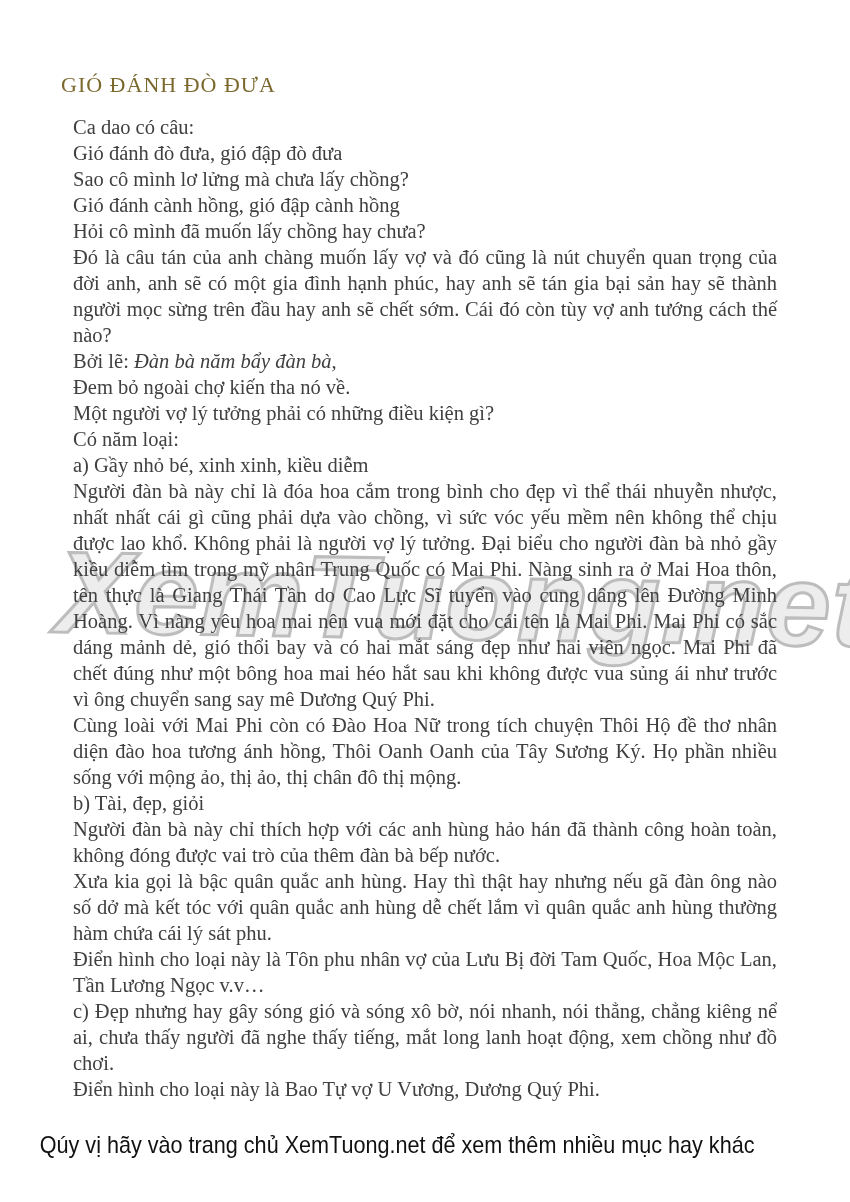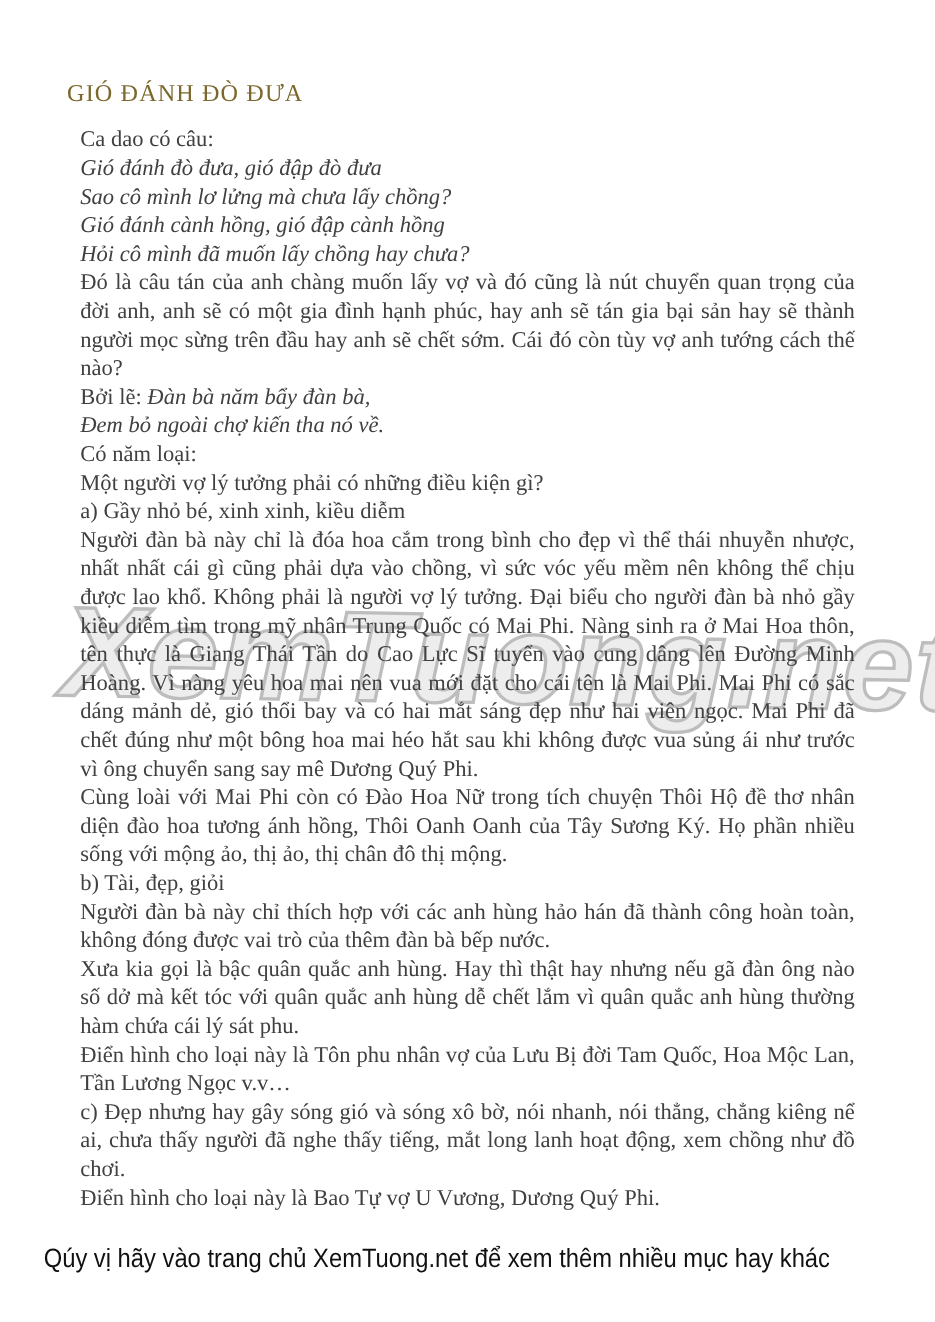--- a/index.html
+++ b/index.html
@@ -44,21 +44,21 @@
     position: absolute;
     left: 73px; top: 114px;
     width: 704px;
     z-index: 1;
     font-size: 20.5px;
     line-height: 26px;
     color: #404040;
     text-align: justify;
   }
   .content p { margin: 0; padding: 0; }
-  .content p.italic { font-style: italic; }
+  .content p.italic { }
   .content p.plain { text-align: left; }
   .content span.it { font-style: italic; }
   .footer {
     position: absolute;
     left: 0; top: 1130px;
     width: 678px;
     z-index: 2;
     text-align: center;
   }
   .footer .footer-inner {
@@ -83,22 +83,22 @@
 
   <div class="content">
       <p class="plain">Ca dao có câu:</p>
       <p class="italic">Gió đánh đò đưa, gió đập đò đưa</p>
       <p class="italic">Sao cô mình lơ lửng mà chưa lấy chồng?</p>
       <p class="italic">Gió đánh cành hồng, gió đập cành hồng</p>
       <p class="italic">Hỏi cô mình đã muốn lấy chồng hay chưa?</p>
       <p class="justify">Đó là câu tán của anh chàng muốn lấy vợ và đó cũng là nút chuyển quan trọng của đời anh, anh sẽ có một gia đình hạnh phúc, hay anh sẽ tán gia bại sản hay sẽ thành người mọc sừng trên đầu hay anh sẽ chết sớm. Cái đó còn tùy vợ anh tướng cách thế nào?</p>
       <p class="plain"><span>Bởi lẽ: </span><span class="it">Đàn bà năm bẩy đàn bà,</span></p>
       <p class="italic">Đem bỏ ngoài chợ kiến tha nó về.</p>
+      <p class="plain">Một người vợ lý tưởng phải có những điều kiện gì?</p>
       <p class="plain">Có năm loại:</p>
-      <p class="plain">Một người vợ lý tưởng phải có những điều kiện gì?</p>
       <p class="plain">a) Gầy nhỏ bé, xinh xinh, kiều diễm</p>
       <p class="justify">Người đàn bà này chỉ là đóa hoa cắm trong bình cho đẹp vì thể thái nhuyễn nhược, nhất nhất cái gì cũng phải dựa vào chồng, vì sức vóc yếu mềm nên không thể chịu được lao khổ. Không phải là người vợ lý tưởng. Đại biểu cho người đàn bà nhỏ gầy kiều diễm tìm trong mỹ nhân Trung Quốc có Mai Phi. Nàng sinh ra ở Mai Hoa thôn, tên thực là Giang Thái Tần do Cao Lực Sĩ tuyển vào cung dâng lên Đường Minh Hoàng. Vì nàng yêu hoa mai nên vua mới đặt cho cái tên là Mai Phi. Mai Phi có sắc dáng mảnh dẻ, gió thổi bay và có hai mắt sáng đẹp như hai viên ngọc. Mai Phi đã chết đúng như một bông hoa mai héo hắt sau khi không được vua sủng ái như trước vì ông chuyển sang say mê Dương Quý Phi.</p>
       <p class="justify">Cùng loài với Mai Phi còn có Đào Hoa Nữ trong tích chuyện Thôi Hộ đề thơ nhân diện đào hoa tương ánh hồng, Thôi Oanh Oanh của Tây Sương Ký. Họ phần nhiều sống với mộng ảo, thị ảo, thị chân đô thị mộng.</p>
       <p class="plain">b) Tài, đẹp, giỏi</p>
       <p class="justify">Người đàn bà này chỉ thích hợp với các anh hùng hảo hán đã thành công hoàn toàn, không đóng được vai trò của thêm đàn bà bếp nước.</p>
       <p class="justify">Xưa kia gọi là bậc quân quắc anh hùng. Hay thì thật hay nhưng nếu gã đàn ông nào số dở mà kết tóc với quân quắc anh hùng dễ chết lắm vì quân quắc anh hùng thường hàm chứa cái lý sát phu.</p>
       <p class="justify">Điển hình cho loại này là Tôn phu nhân vợ của Lưu Bị đời Tam Quốc, Hoa Mộc Lan, Tần Lương Ngọc v.v…</p>
       <p class="justify">c) Đẹp nhưng hay gây sóng gió và sóng xô bờ, nói nhanh, nói thẳng, chẳng kiêng nể ai, chưa thấy người đã nghe thấy tiếng, mắt long lanh hoạt động, xem chồng như đồ chơi.</p>
       <p class="plain">Điển hình cho loại này là Bao Tự vợ U Vương, Dương Quý Phi.</p>
     </div>

